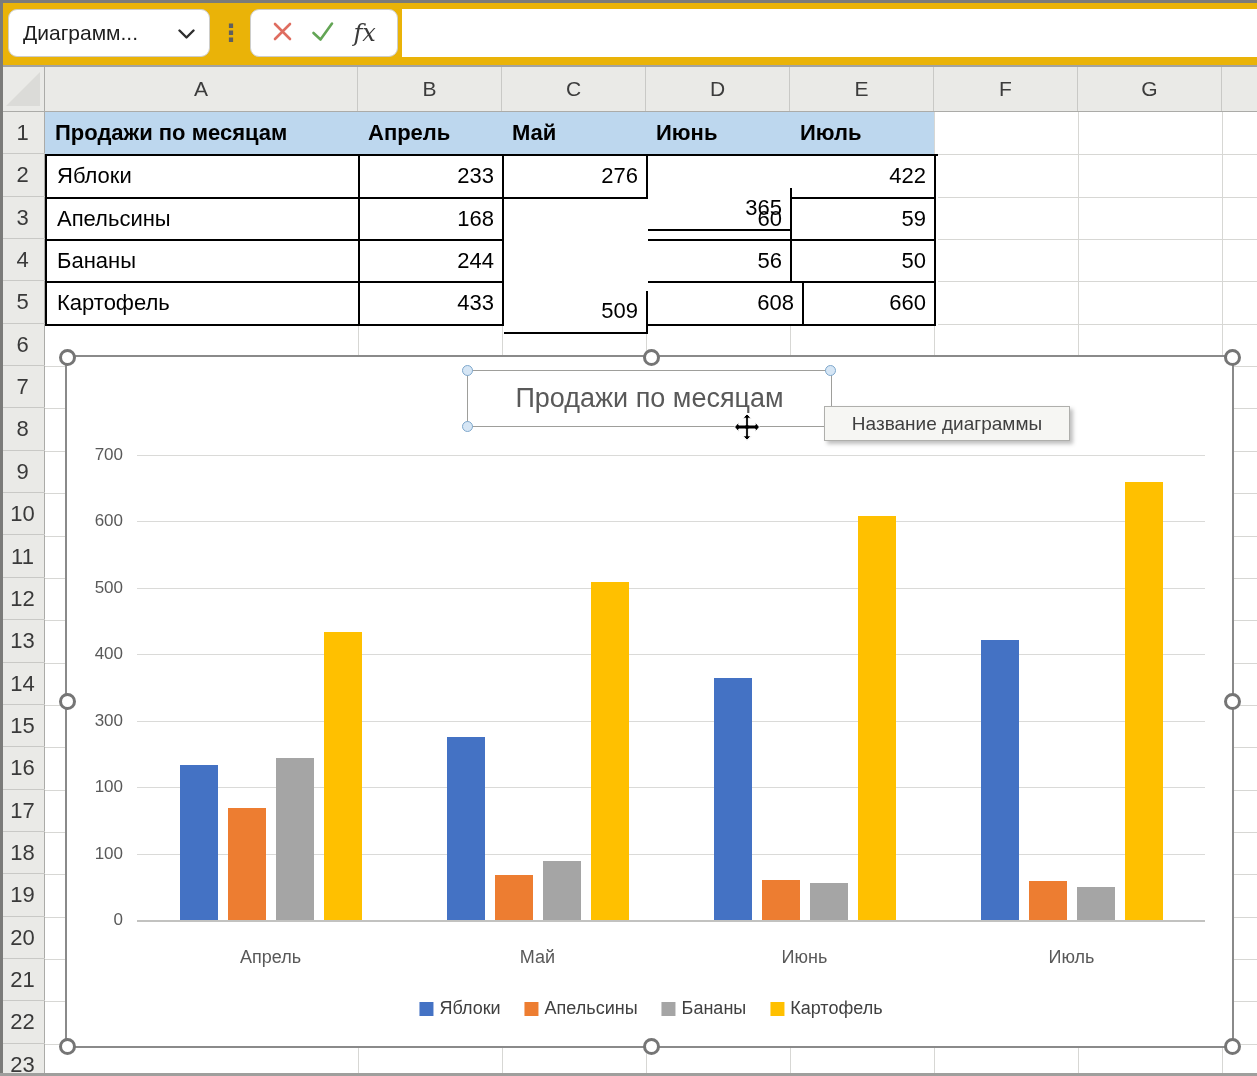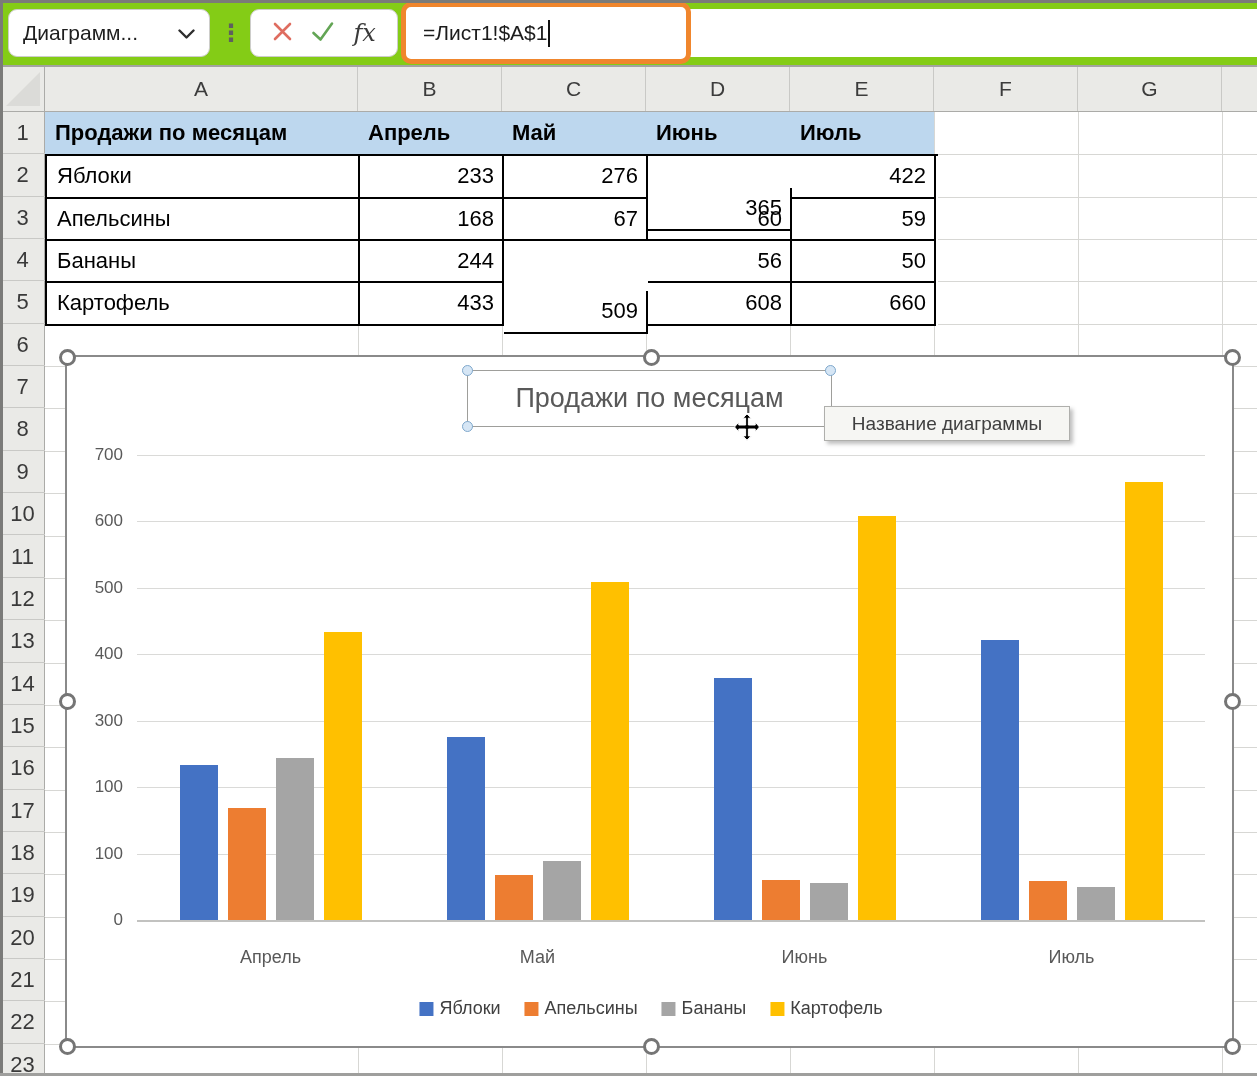--- a/index.html
+++ b/index.html
@@ -4,21 +4,21 @@
 <style>
   html,body{margin:0;padding:0;background:#fff;}
   #screen{
     position:relative;width:1257px;height:1076px;overflow:hidden;background:#fff;
     font-family:"Liberation Sans","DejaVu Sans",sans-serif;
     -webkit-font-smoothing:antialiased;
   }
   #screen *{box-sizing:border-box;}
 
   
-  #toolbar{position:absolute;left:0;top:0;width:1257px;height:66px;background:#84cc16;z-index:40;}
+  #toolbar{position:absolute;left:0;top:0;width:1257px;height:66px;background:#eab308;z-index:40;}
   #toolbar-sep{position:absolute;left:0;top:65px;width:1257px;height:2px;background:#A3A3A1;z-index:41;}
   #name-box{position:absolute;left:8px;top:9px;width:202px;height:48px;background:#fff;
     border:1px solid #CDCDCA;border-radius:9px;display:flex;align-items:center;
     justify-content:space-between;padding:0 14px;font-size:21px;color:#1E1E1E;cursor:default;}
   #dots{position:absolute;left:221px;top:11px;width:20px;height:44px;display:flex;align-items:center;
     justify-content:center;font-size:24px;color:#5F5F5F;font-weight:bold;}
   #fx-group{position:absolute;left:250px;top:9px;width:148px;height:48px;background:#fff;
     border:1px solid #CDCDCA;border-radius:9px;display:flex;align-items:center;
     justify-content:space-around;padding:0 12px;}
   #fx-glyph{font-family:"DejaVu Serif","Liberation Serif",serif;font-style:italic;font-size:24px;color:#3A3A3A;}
@@ -98,24 +98,20 @@
           </svg>
       </span>
       <span>
         <svg width="24" height="21" viewBox="0 0 24 21">
             <polyline points="2.5,12 9.5,18.5 21,2.5" fill="none" stroke="#63A555" stroke-width="2.6" stroke-linecap="round" stroke-linejoin="round"></polyline>
           </svg>
       </span>
       <span id="fx-glyph">fx</span>
     </div>
     <div id="formula-strip"></div>
-    <div id="formula-box">
-      <span>=Лист1!$A$1</span>
-        <span id="caret"></span>
-    </div>
   </div>
   <div id="toolbar-sep"></div>
 
   <div id="chart">
     <div id="chart-title-box">
       <span>Продажи по месяцам</span>
     <div class="t-handle" style="position: absolute; left: -6px; top: -6px;"></div>
         <div class="t-handle" style="position: absolute; left: 357px; top: -6px;"></div>
         <div class="t-handle" style="position: absolute; left: -6px; top: 50px;"></div>
         <div class="t-handle" style="position: absolute; left: 357px; top: 50px;"></div>
@@ -271,31 +267,30 @@
       <div style="position: absolute; left: 0px; top: 0px; width: 889px; height: 42.35px;">
         <div class="tcell tlabel" style="position: absolute; left: 0px; top: 0px; width: 313px; border-right: 2px solid rgb(0, 0, 0); border-bottom: 2px solid rgb(0, 0, 0);">Яблоки</div>
         <div class="tcell tvalue" style="position: absolute; left: 313px; top: 0px; width: 144px; border-right: 2px solid rgb(0, 0, 0); border-bottom: 2px solid rgb(0, 0, 0);">233</div>
         <div class="tcell tvalue" style="position: absolute; left: 457px; top: 0px; width: 144px; border-right: 2px solid rgb(0, 0, 0); border-bottom: 2px solid rgb(0, 0, 0);">276</div>
         <div class="tcell tvalue" style="position: absolute; left: 601px; top: 0px; width: 144px; border-right: 2px solid rgb(0, 0, 0); border-bottom: 2px solid rgb(0, 0, 0); margin-top: 32px;">365</div>
         <div class="tcell tvalue" style="position: absolute; left: 745px; top: 0px; width: 144px; border-right: 2px solid rgb(0, 0, 0); border-bottom: 2px solid rgb(0, 0, 0);">422</div>
       </div>
       <div style="position: absolute; left: 0px; top: 42.35px; width: 889px; height: 42.35px;">
         <div class="tcell tlabel" style="position: absolute; left: 0px; top: 0px; width: 313px; border-right: 2px solid rgb(0, 0, 0); border-bottom: 2px solid rgb(0, 0, 0);">Апельсины</div>
         <div class="tcell tvalue" style="position: absolute; left: 313px; top: 0px; width: 144px; border-right: 2px solid rgb(0, 0, 0); border-bottom: 2px solid rgb(0, 0, 0);">168</div>
-        <div class="tcell tvalue" style="position: absolute; left: 457px; top: 0px; width: 144px; border-right: 2px solid rgb(0, 0, 0); border-bottom: 2px solid rgb(0, 0, 0);">67</div>
         <div class="tcell tvalue" style="position: absolute; left: 601px; top: 0px; width: 144px; border-right: 2px solid rgb(0, 0, 0); border-bottom: 2px solid rgb(0, 0, 0);">60</div>
         <div class="tcell tvalue" style="position: absolute; left: 745px; top: 0px; width: 144px; border-right: 2px solid rgb(0, 0, 0); border-bottom: 2px solid rgb(0, 0, 0);">59</div>
       </div>
       <div style="position: absolute; left: 0px; top: 84.7px; width: 889px; height: 42.35px;">
         <div class="tcell tlabel" style="position: absolute; left: 0px; top: 0px; width: 313px; border-right: 2px solid rgb(0, 0, 0); border-bottom: 2px solid rgb(0, 0, 0);">Бананы</div>
         <div class="tcell tvalue" style="position: absolute; left: 313px; top: 0px; width: 144px; border-right: 2px solid rgb(0, 0, 0); border-bottom: 2px solid rgb(0, 0, 0);">244</div>
         <div class="tcell tvalue" style="position: absolute; left: 601px; top: 0px; width: 144px; border-right: 2px solid rgb(0, 0, 0); border-bottom: 2px solid rgb(0, 0, 0);">56</div>
         <div class="tcell tvalue" style="position: absolute; left: 745px; top: 0px; width: 144px; border-right: 2px solid rgb(0, 0, 0); border-bottom: 2px solid rgb(0, 0, 0);">50</div>
       </div>
       <div style="position: absolute; left: 0px; top: 127.05px; width: 889px; height: 42.35px;">
         <div class="tcell tlabel" style="position: absolute; left: 0px; top: 0px; width: 313px; border-right: 2px solid rgb(0, 0, 0); border-bottom: 2px solid rgb(0, 0, 0);">Картофель</div>
         <div class="tcell tvalue" style="position: absolute; left: 313px; top: 0px; width: 144px; border-right: 2px solid rgb(0, 0, 0); border-bottom: 2px solid rgb(0, 0, 0);">433</div>
         <div class="tcell tvalue" style="position: absolute; left: 457px; top: 0px; width: 144px; border-right: 2px solid rgb(0, 0, 0); border-bottom: 2px solid rgb(0, 0, 0); margin-top: 8px;">509</div>
-        <div class="tcell tvalue" style="position: absolute; left: 601px; top: 0px; width: 144px; border-right: 2px solid rgb(0, 0, 0); border-bottom: 2px solid rgb(0, 0, 0);">608</div>
+        <div class="tcell tvalue" style="position: absolute; left: 601px; top: 0px; width: 156px; border-right: 2px solid rgb(0, 0, 0); border-bottom: 2px solid rgb(0, 0, 0);">608</div>
         <div class="tcell tvalue" style="position: absolute; left: 745px; top: 0px; width: 144px; border-right: 2px solid rgb(0, 0, 0); border-bottom: 2px solid rgb(0, 0, 0);">660</div>
       </div>
     </div>
   </div>
 
 </body></html>

